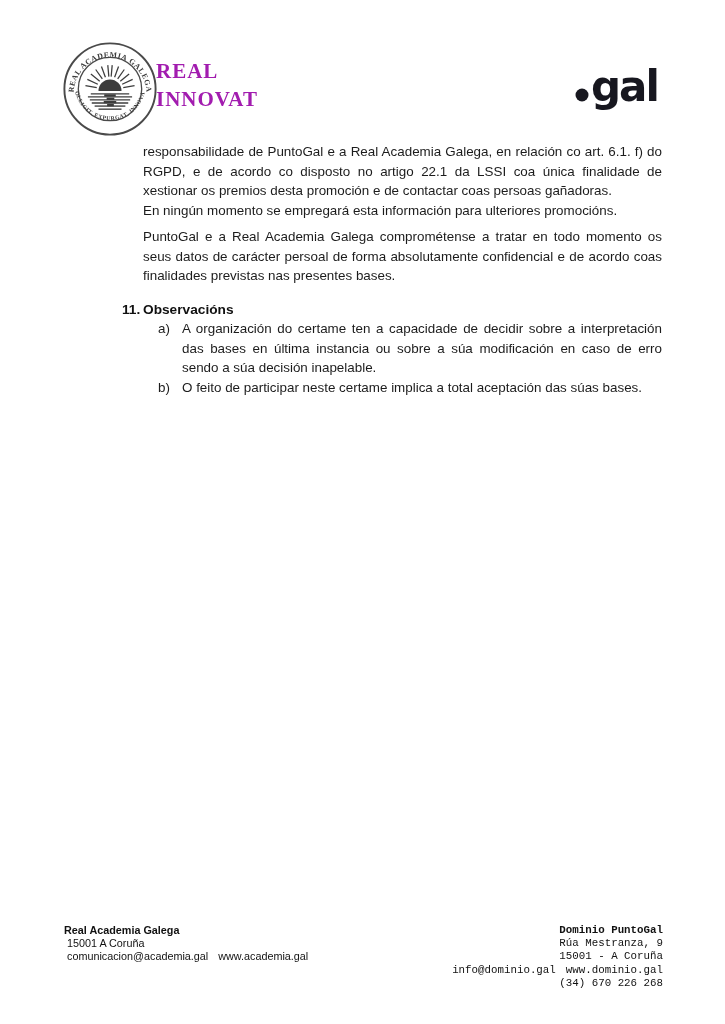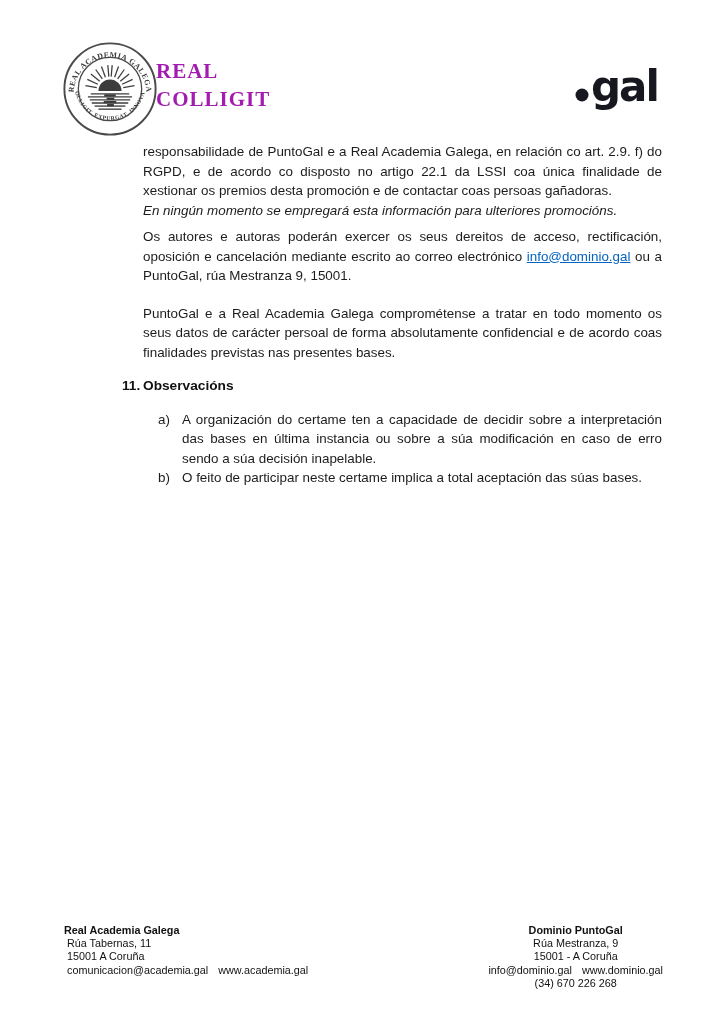--- a/index.html
+++ b/index.html
@@ -33,50 +33,49 @@
   
   .content {
     position:absolute; left:143px; top:142px;
     width:519px;
     font-size:13.4px; line-height:19.5px;
   }
   .content p {
     margin:0;
     text-align:justify;
   }
-  .p-mb-small  { margin-bottom:7px  !important;font-style:italic; }
+  .p-mb-small  { margin-bottom:7px  !important; }
   .p-mb-med    { margin-bottom:18px !important; }
   .p-mb-med2   { margin-bottom:14px !important; }
   a.email-link { color:#0563C1; text-decoration:underline; }
 
   .obs-heading {
     display:flex;
     margin-left:-21px;
-    margin-bottom:14px;
     font-weight:bold; font-size:13.7px; line-height:19.5px;
     color:#111;
   }
   .obs-heading .num { width:21px; flex:none; }
 
   ol.obs-list { list-style:none; margin:0; padding:0; }
   ol.obs-list li {
     display:flex;
     padding-left:15px;
   }
   ol.obs-list .marker { width:24px; flex:none; }
   ol.obs-list .li-text { flex:1; text-align:justify; }
 
   
   .footer-left, .footer-right {
     position:absolute; top:924px;
     font-size:10.8px; line-height:13.2px;
     color:#111;
   }
   .footer-left  { left:64px; text-align:left; }
-  .footer-right { right:62px; text-align:center; }
+  .footer-right { right:62px; text-align:right;font-family:Liberation Mono, monospace; }
   .f-title { font-weight:bold; }
   .footer-left .f-line { padding-left:3px; }
   .contact-gap { display:inline-block; width:10px; }
 </style>
 </head>
 <body>
 
 <div class="page">
 
   <svg class="seal" viewBox="0 0 100 100" aria-hidden="true">
@@ -120,33 +119,32 @@
     <g fill="#3c3c3c">
       <rect x="44" y="55.5" width="12" height="2.4"></rect>
       <rect x="46.5" y="59" width="8" height="2.4"></rect>
       <rect x="43.5" y="62.4" width="13" height="2.4"></rect>
       <rect x="47" y="65.6" width="7" height="2.4"></rect>
     </g>
   </svg>
 
   <div class="wordmark">
     <div>REAL</div>
-    <div>COLLIGIT</div>
+    <div>INNOVAT</div>
   </div>
 
   <svg class="gal-logo" viewBox="0 0 92 56" aria-hidden="true">
     <circle cx="8" cy="37" r="6.5" fill="#17171f"></circle>
     <text x="17" y="43" font-family="DejaVu Sans, sans-serif" font-weight="bold" font-size="42" letter-spacing="-2" fill="#17171f">gal</text>
   </svg>
 
   <div class="content">
-    <p>responsabilidade de PuntoGal e a Real Academia Galega, en relación co art. 2.9. f) do RGPD, e de acordo co disposto no artigo 22.1 da LSSI coa única finalidade de xestionar os premios desta promoción e de contactar coas persoas gañadoras.</p>
+    <p>responsabilidade de PuntoGal e a Real Academia Galega, en relación co art. 6.1. f) do RGPD, e de acordo co disposto no artigo 22.1 da LSSI coa única finalidade de xestionar os premios desta promoción e de contactar coas persoas gañadoras.</p>
     <p class="p-mb-small">En ningún momento se empregará esta información para ulteriores promocións.</p>
 
-    <p class="p-mb-med"><span>Os autores e autoras poderán exercer os seus dereitos de acceso, rectificación, oposición e cancelación mediante escrito ao correo electrónico </span><a class="email-link" href="#">info@dominio.gal</a><span> ou a PuntoGal, rúa Mestranza 9, 15001.</span></p>
 
     <p class="p-mb-med2">PuntoGal e a Real Academia Galega comprométense a tratar en todo momento os seus datos de carácter persoal de forma absolutamente confidencial e de acordo coas finalidades previstas nas presentes bases.</p>
 
     <div class="obs-heading">
       <span class="num">11.</span>
       <span>Observacións</span>
     </div>
 
     <ol class="obs-list">
       <li>
@@ -155,21 +153,20 @@
       </li>
       <li>
         <span class="marker">b)</span>
         <span class="li-text">O feito de participar neste certame implica a total aceptación das súas bases.</span>
       </li>
     </ol>
   </div>
 
   <div class="footer-left">
     <div class="f-title">Real Academia Galega</div>
-    <div class="f-line">Rúa Tabernas, 11</div>
     <div class="f-line">15001 A Coruña</div>
     <div class="f-line"><span>comunicacion@academia.gal</span><span class="contact-gap"></span><span>www.academia.gal</span></div>
   </div>
 
   <div class="footer-right">
     <div class="f-title">Dominio PuntoGal</div>
     <div>Rúa Mestranza, 9</div>
     <div>15001 - A Coruña</div>
     <div><span>info@dominio.gal</span><span class="contact-gap"></span><span>www.dominio.gal</span></div>
     <div>(34) 670 226 268</div>

